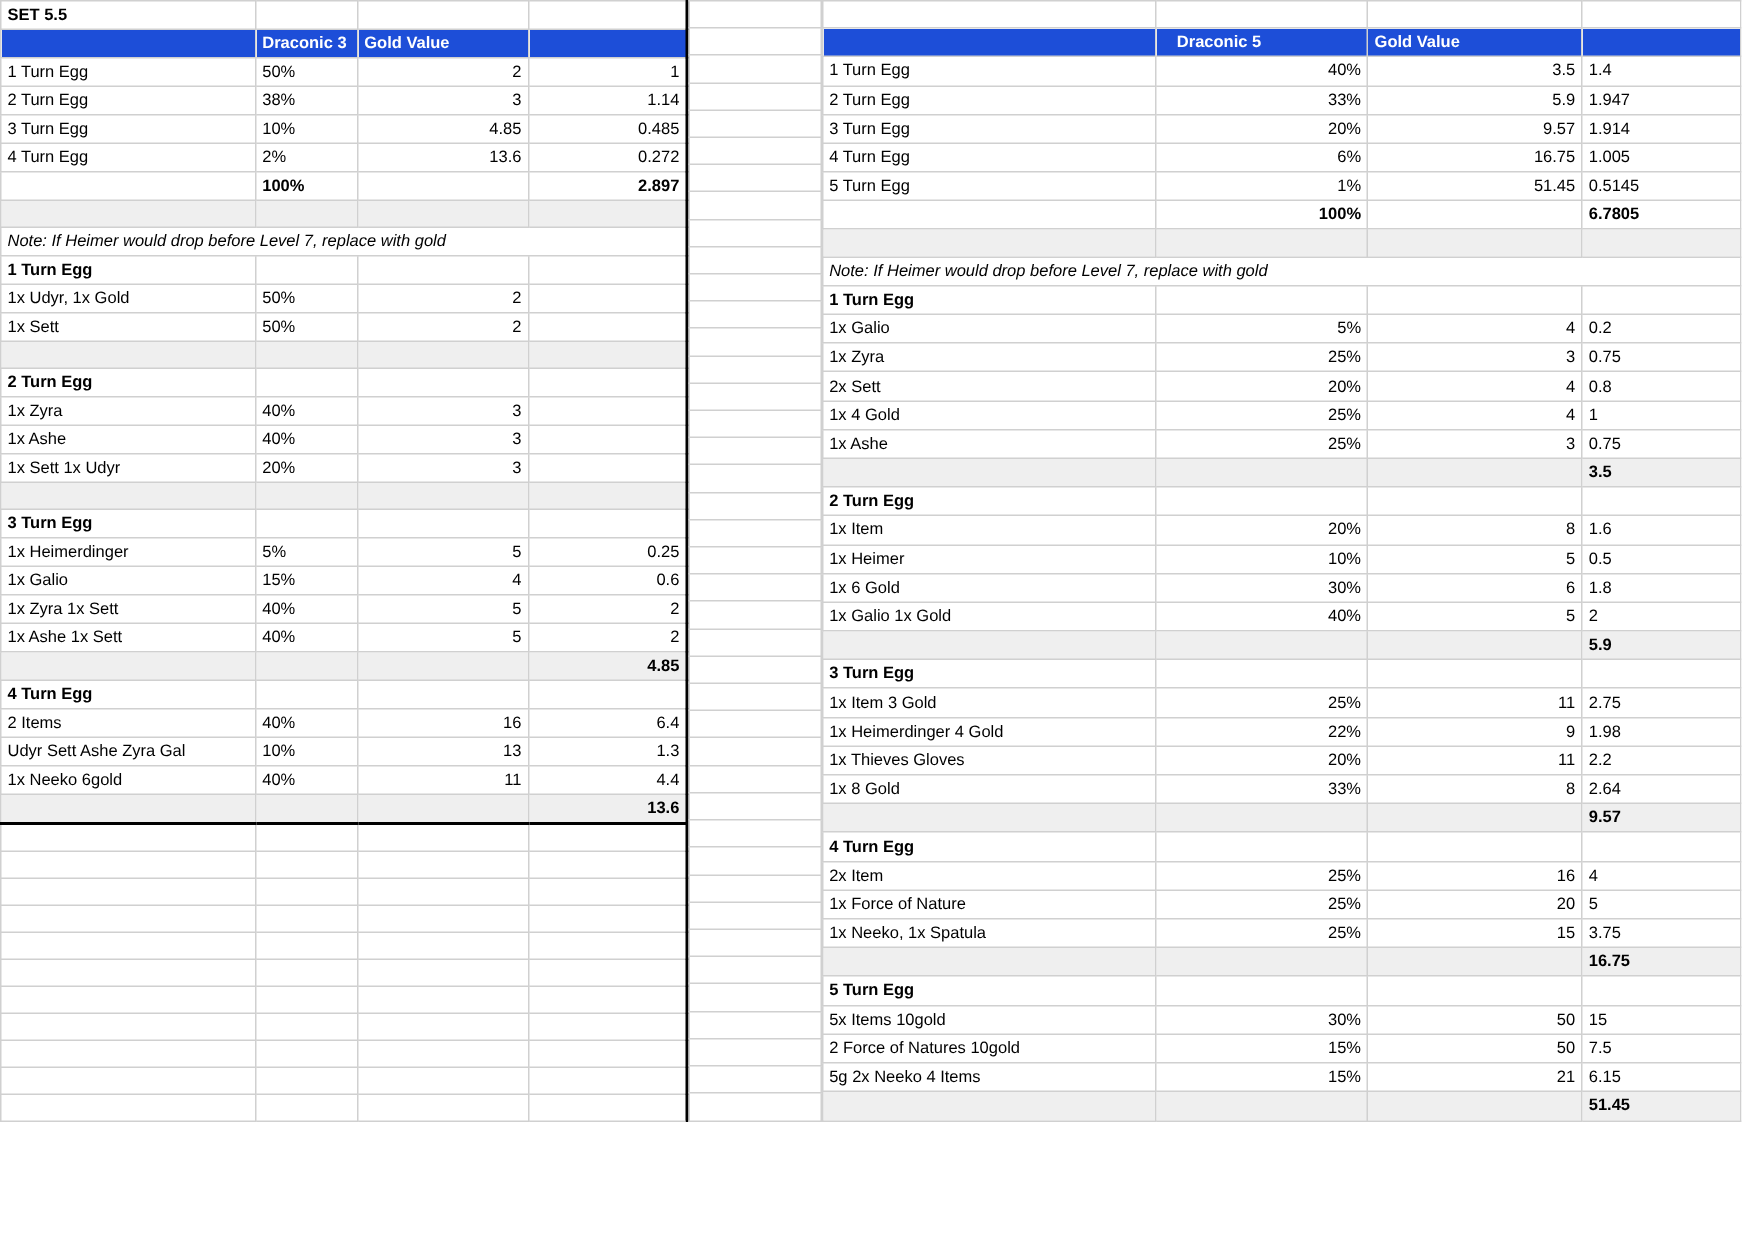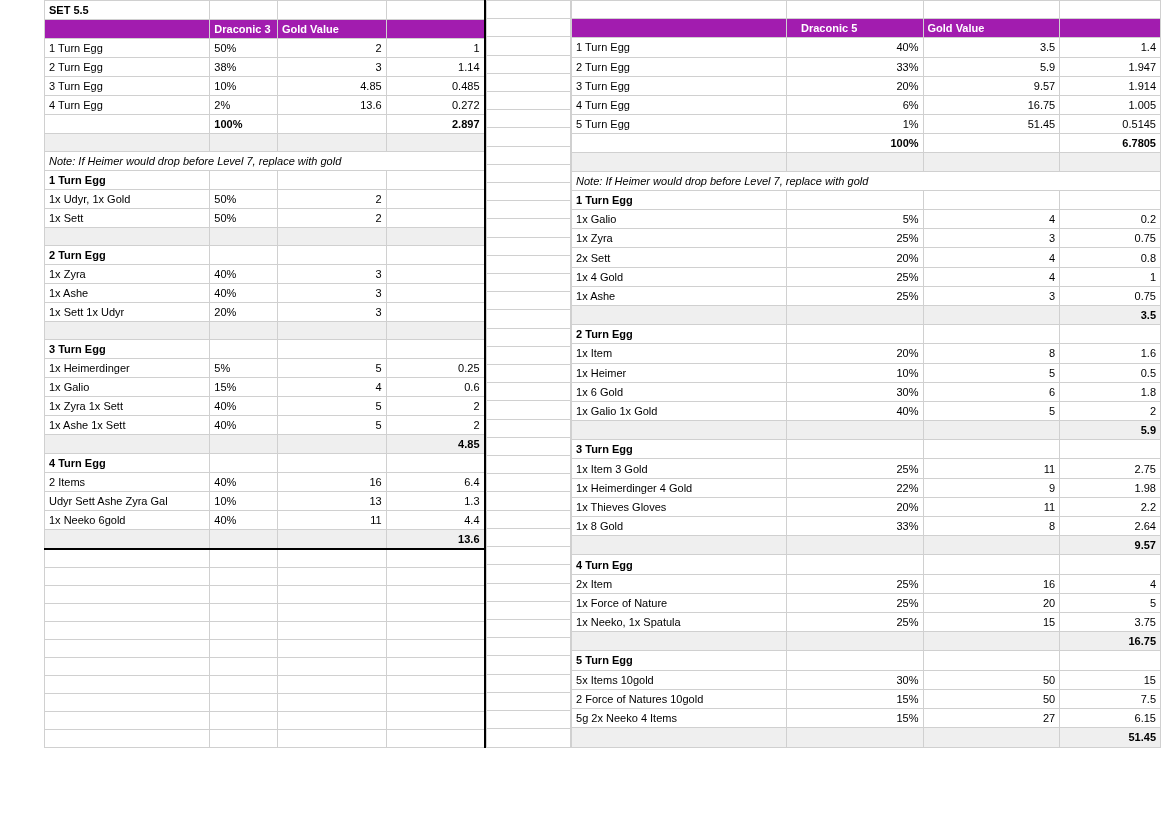--- a/index.html
+++ b/index.html
@@ -27,28 +27,28 @@
     overflow: hidden;
   }
   .left-block td.c1 { width: 170px; }
   .left-block td.c2 { width: 68px; text-align: left; }
   .left-block td.c3 { width: 114px; text-align: right; }
   .left-block td.c4 { width: 106px; text-align: right; }
   .gap td { width: 88px; }
   .right-block td.c1 { width: 222px; }
   .right-block td.c2 { width: 142px; text-align: right; padding-left: 14px; }
   .right-block td.c3 { width: 143px; text-align: right; }
-  .right-block td.c4 { width: 106px; text-align: right; }
+  .right-block td.c4 { width: 106px; text-align: left; }
   .bold { font-weight: bold; }
   .italic { font-style: italic; }
   .shade { background: #efefef; }
-  .darkhdr { background: #a21caf; color: #fff; }
+  .darkhdr { background: #1d4ed8; color: #fff; }
   .tl { text-align: left !important; }
   .thick-bottom td { border-bottom: 2px solid #000; }
-  .left-block { border-right: 2px solid #000; margin-left: 44px; }
+  .left-block { border-right: 2px solid #000; }
 </style>
 </head>
 <body>
 
 <div class="sheet">
   <table class="block left-block">
       <tbody id="left-body">
         <tr>
           <td class="c1 bold tl">SET 5.5</td>
           <td class="c2"></td>
@@ -632,21 +632,21 @@
         </tr>
         <tr>
           <td class="c1 tl">2 Force of Natures 10gold</td>
           <td class="c2">15%</td>
           <td class="c3">50</td>
           <td class="c4">7.5</td>
         </tr>
         <tr>
           <td class="c1 tl">5g 2x Neeko 4 Items</td>
           <td class="c2">15%</td>
-          <td class="c3">27</td>
+          <td class="c3">21</td>
           <td class="c4">6.15</td>
         </tr>
         <tr>
           <td class="c1 shade"></td>
           <td class="c2 shade"></td>
           <td class="c3 shade"></td>
           <td class="c4 shade bold">51.45</td>
         </tr>
       </tbody>
     </table>

